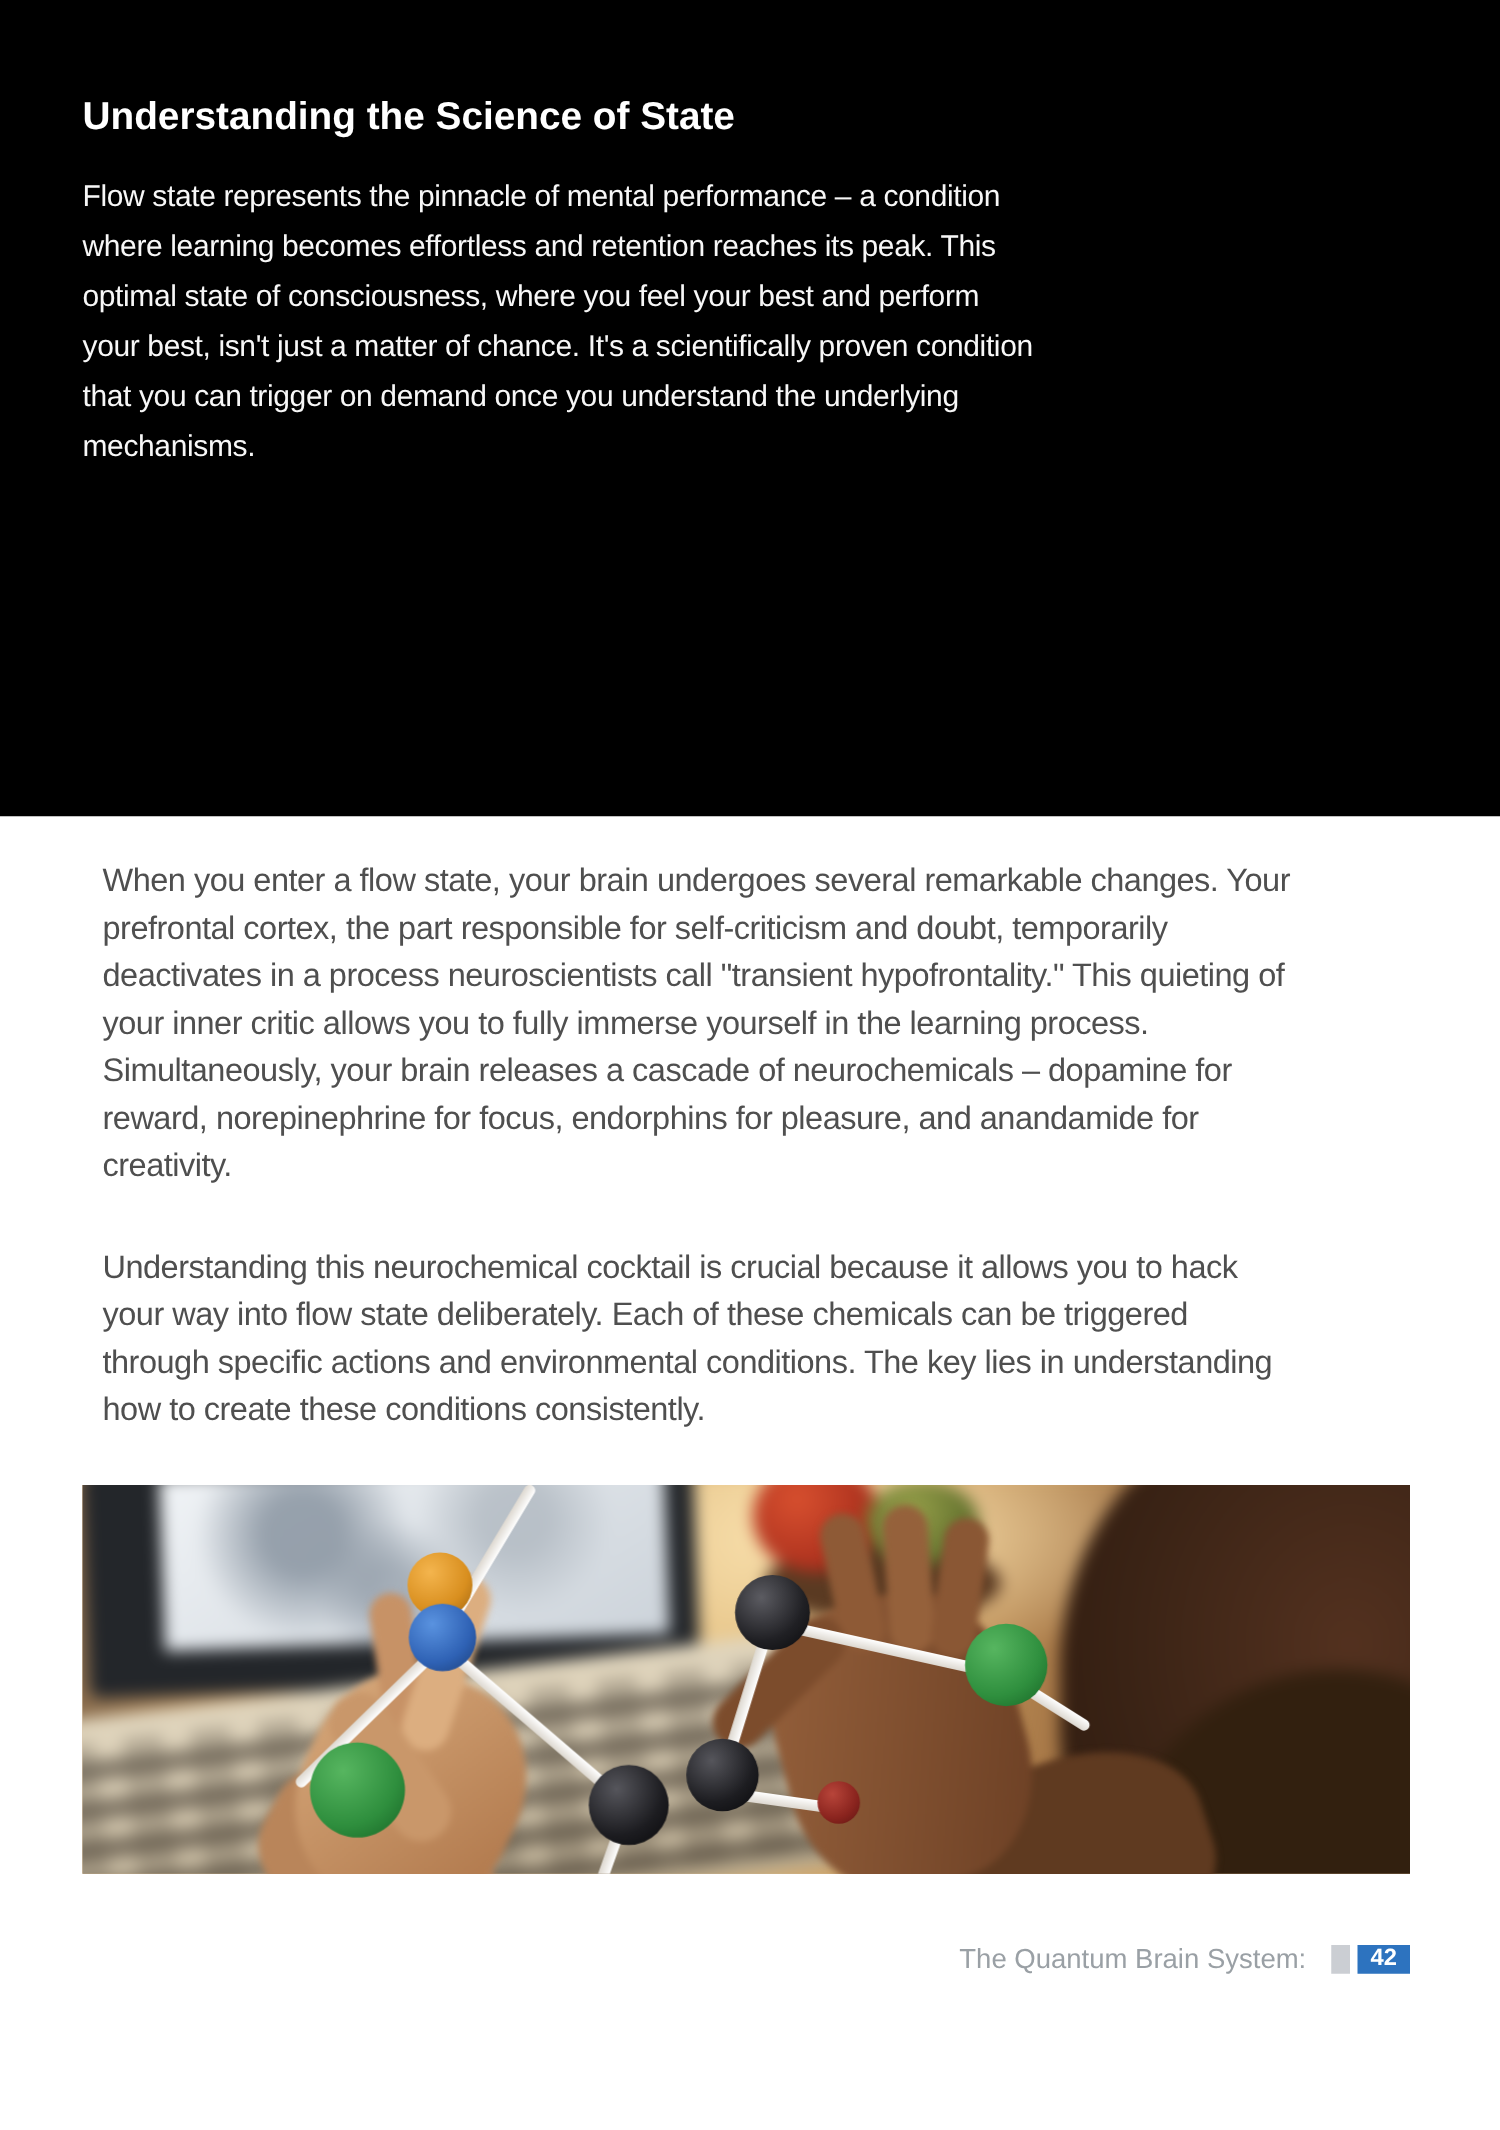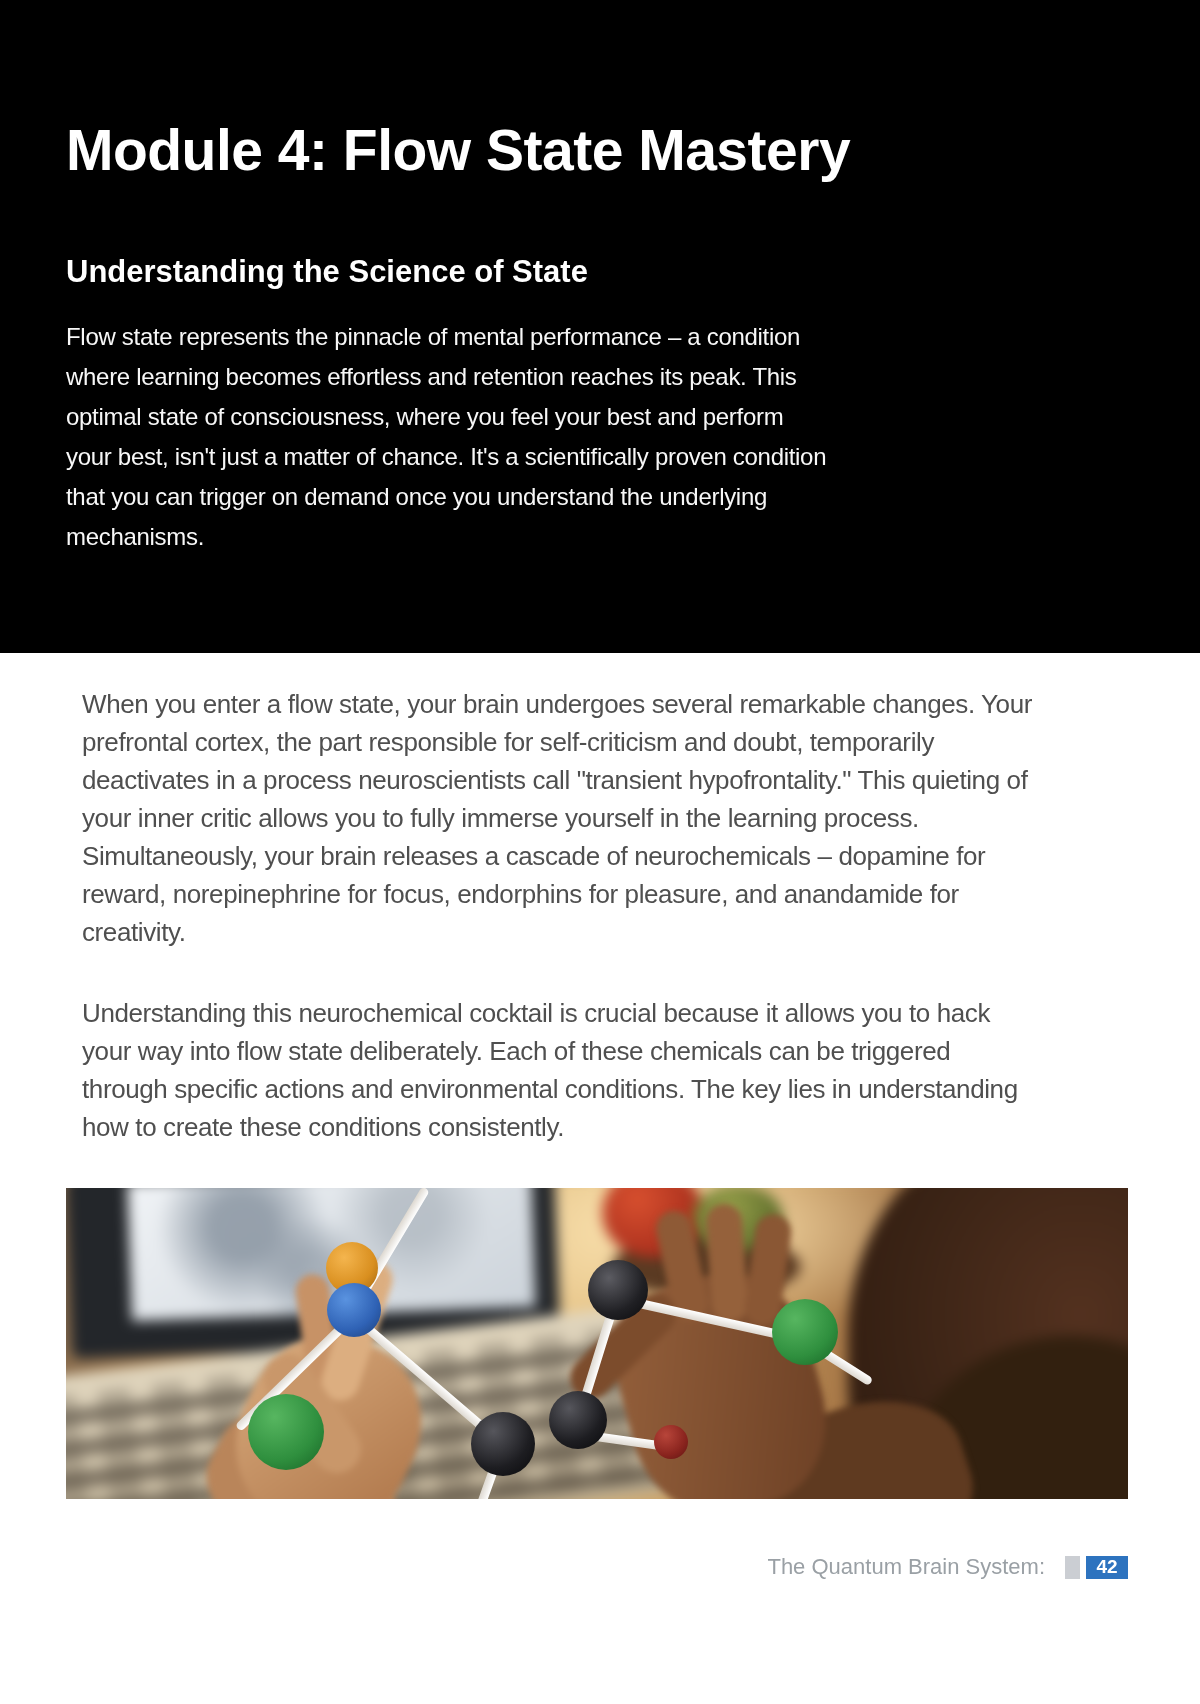--- a/index.html
+++ b/index.html
@@ -77,21 +77,20 @@
     width:1200px;padding-right:72px;margin-top:56px;height:24px;}
   .footer-title{color:#9aa0a5;font-size:22px;line-height:24px;}
   .footer-graybox{width:15px;height:23px;background:#cbced3;margin-left:20px;}
   .footer-pagebox{width:42px;height:23px;background:#2d73bf;margin-left:6px;display:flex;align-items:flex-start;justify-content:center;
     color:#ffffff;font-size:19px;font-weight:700;}
 </style>
 </head>
 <body>
 
 <div class="hero">
-  <h1 class="hero-title">Module 4: Flow State Mastery</h1>
   <h2 class="hero-sub">Understanding the Science of State</h2>
   <p class="hero-intro">Flow state represents the pinnacle of mental performance – a condition
 where learning becomes effortless and retention reaches its peak. This
 optimal state of consciousness, where you feel your best and perform
 your best, isn't just a matter of chance. It's a scientifically proven condition
 that you can trigger on demand once you understand the underlying
 mechanisms.</p>
 </div>
 
 <div class="content">

